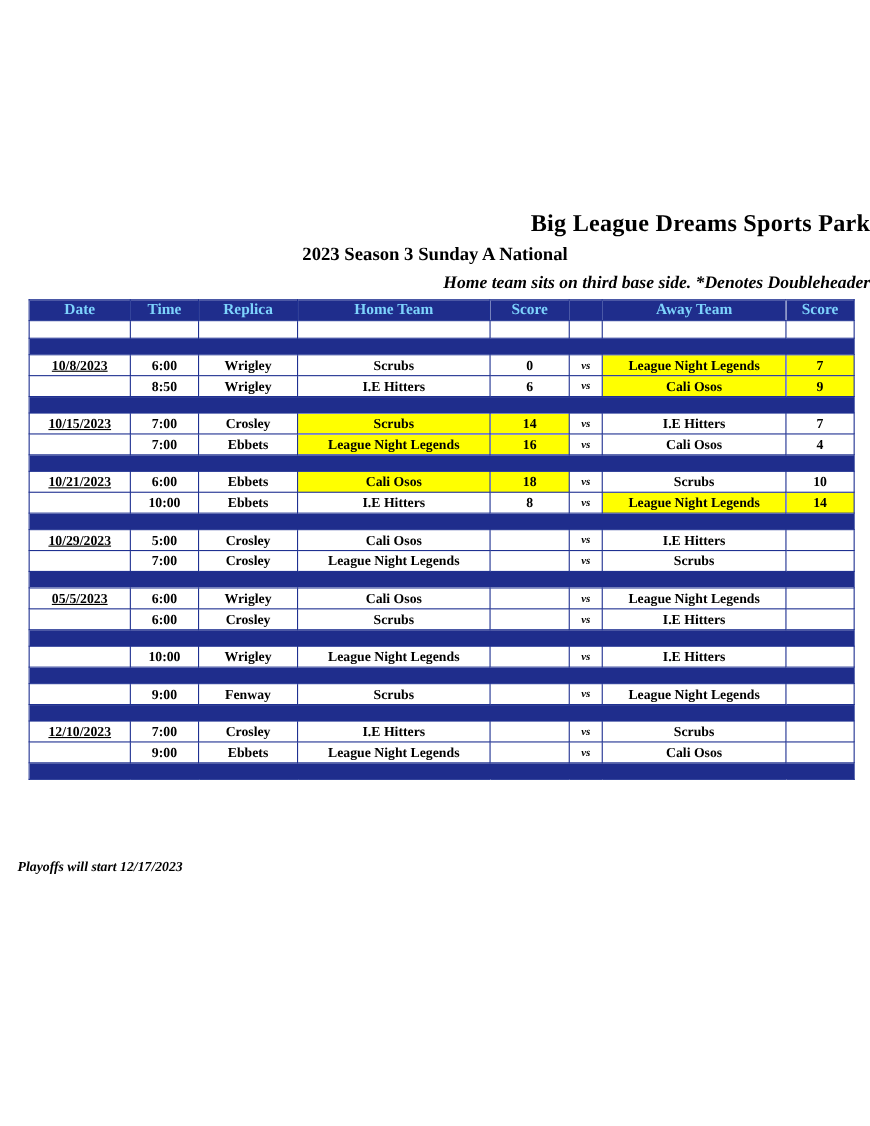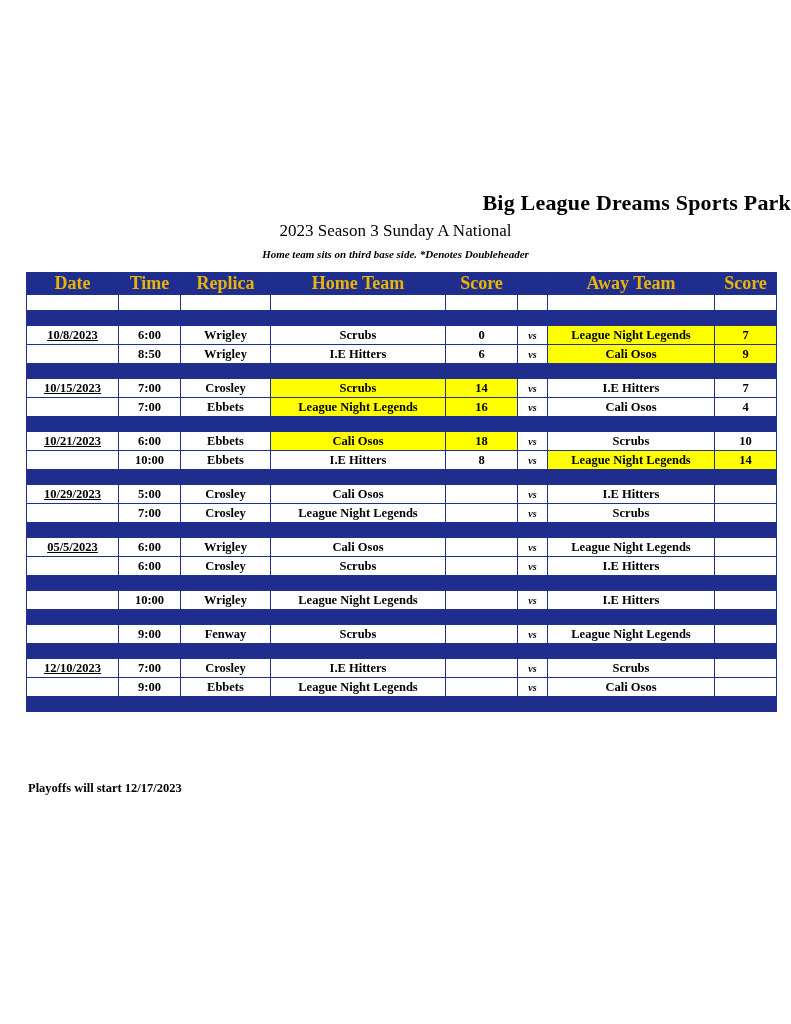--- a/index.html
+++ b/index.html
@@ -28,30 +28,31 @@
   }
   .title {
     font-size: 22px;
     font-weight: bold;
     letter-spacing: 0.2px;
     line-height: 1.2;
     text-align: right;
   }
   .subtitle {
     font-size: 17px;
-    font-weight: normal;
+    font-weight: bold;
     margin-top: 5px;
     line-height: 1.2;
   }
   .note {
-    font-size: 11px;
+    font-size: 16px;
     font-weight: bold;
     font-style: italic;
     margin-top: 6px;
     line-height: 1.2;
+    text-align: right;
   }
   .table-wrap {
     position: absolute;
     top: 272px;
     left: 26px;
     width: 740px;
   }
   table.sched {
     border-collapse: collapse;
     table-layout: fixed;
@@ -63,23 +64,23 @@
     padding: 0;
     height: 18px;
     text-align: center;
     vertical-align: middle;
     font-weight: bold;
     overflow: hidden;
     white-space: nowrap;
   }
   thead th {
     background: #1f2d8c;
-    color: #eab308;
+    color: #7dd3fc;
     height: 19px;
-    font-size: 18px;
+    font-size: 14px;
     border: 1px solid #1f3091;
   }
   tr.spacer td {
     background: #ffffff;
     height: 15px;
     border-left: 1px solid #1f3091;
     border-right: 1px solid #1f3091;
     border-top: 1px solid #1f3091;
     border-bottom: 1px solid #1f3091;
   }
@@ -96,23 +97,24 @@
   td.hl {
     background: #ffff00;
   }
   td.date {
     text-decoration: underline;
     margin-top: 34px;
   }
   .footer-note {
     position: absolute;
     top: 781px;
-    left: 28px;
+    left: 16px;
     font-size: 12.5px;
     font-weight: bold;
+    font-style: italic;
   }
   .c-date  { width: 92px; }
   .c-time  { width: 62px; }
   .c-rep   { width: 90px; }
   .c-home  { width: 175px; }
   .c-score { width: 72px; }
   .c-vs    { width: 30px; }
   .c-away  { width: 167px; }
   .c-score2{ width: 62px; }
 </style>

